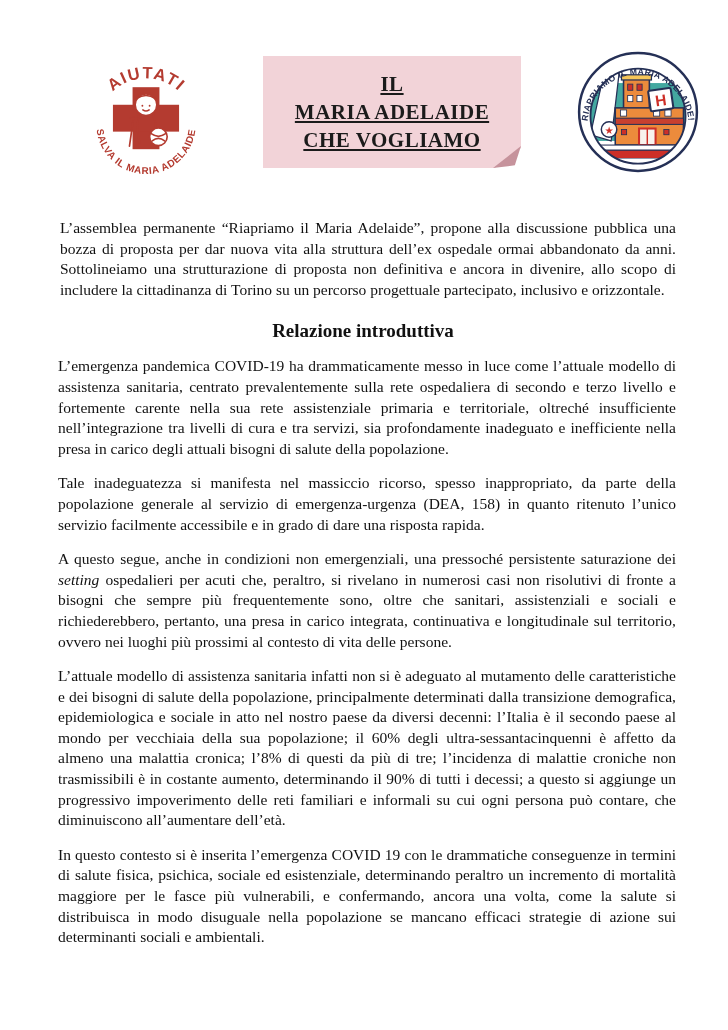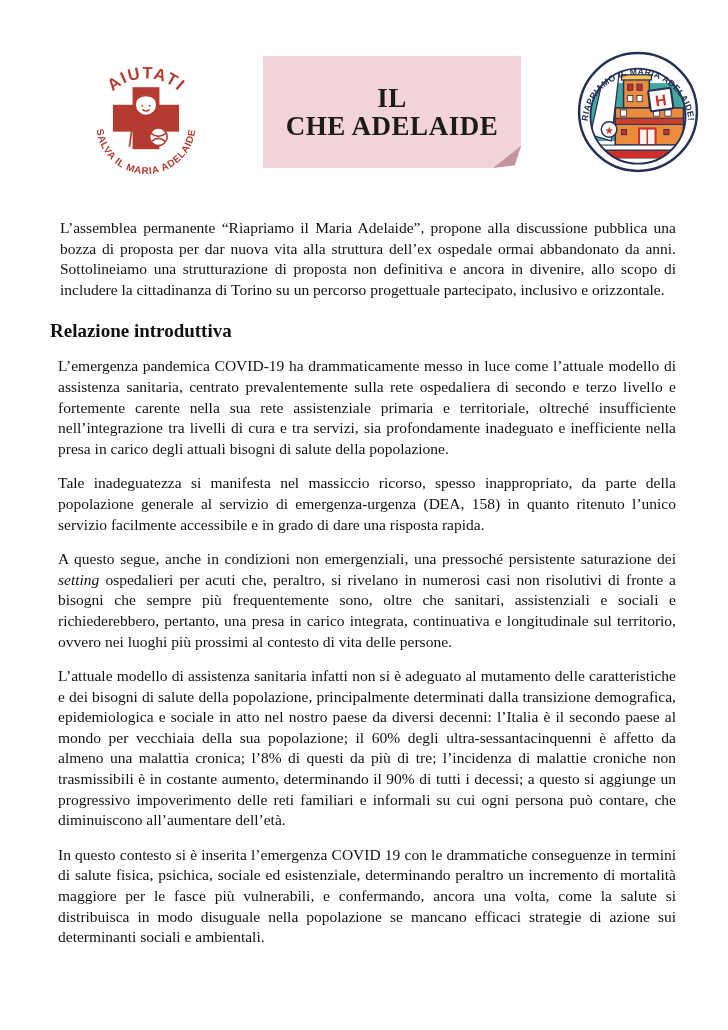--- a/index.html
+++ b/index.html
@@ -31,33 +31,33 @@
     background: var(--titlebox-bg, #f2d3d8);
     clip-path: polygon(0 0, 100% 0, 100% calc(100% - 20px), calc(100% - 26px) 100%, 0 100%);
   }
   .title-box .fold {
     position: absolute; right: 0; bottom: 0; width: 28px; height: 22px;
     background: var(--titlebox-fold, #c6939c);
     clip-path: polygon(0 100%, 100% 0, 78% 88%);
   }
   .title-line {
     position: relative; z-index: 1;
-    font-weight: bold; font-size: 27px; line-height: 28px;
-    letter-spacing: 0.5px; color: #1b1b1b;
+    font-weight: bold; font-size: 21px; line-height: 28px;
+    letter-spacing: 0.5px; color: #1b1b1b; text-decoration: underline;
   }
 
   
   .doc-body { margin-top: 44px; padding: 0 52px 0 50px; }
   .doc-body p {
     font-size: 15.5px; line-height: 20.6px;
     text-align: justify; margin: 0 0 14px 10px;
   }
   .doc-body p.indented { margin-left: 8px; }
   .section-heading {
-    font-size: 19px; font-weight: bold; 
+    font-size: 19px; font-weight: bold; text-align: center;
     margin: 20px 0 14px 0; color: #111;
   }
   em { font-style: italic; }
 </style>
 </head>
 <body>
 
 <div class="page">
 
   <header class="header">
@@ -94,21 +94,22 @@
           <textPath href="#arcTopL" startOffset="50%" text-anchor="middle">AIUTATI</textPath>
         </text>
         <text font-family="Liberation Sans, sans-serif" font-size="9.6" font-weight="bold" fill="#b43b30" letter-spacing="0.6">
           <textPath href="#arcBotL" startOffset="50%" text-anchor="middle">SALVA IL MARIA ADELAIDE</textPath>
         </text>
       </svg>
     </div>
 
     <div class="title-box" style="--titlebox-bg: #f2d3d8; --titlebox-fold: #c6939c;">
       <div class="title-line">IL</div>
-      <div class="title-line">CHE ADELAIDE</div>
+      <div class="title-line">MARIA ADELAIDE</div>
+      <div class="title-line">CHE VOGLIAMO</div>
       <div class="fold"></div>
     </div>
 
     <div class="logo">
       <svg viewBox="0 0 120 120">
         <defs>
           <path id="arcTopR" d="M 11.2,68.3 A 49,49 0 0 1 108.8,68.3" fill="none"></path>
           <clipPath id="sceneClip">
               <circle cx="60" cy="64" r="46"></circle>
             </clipPath>

